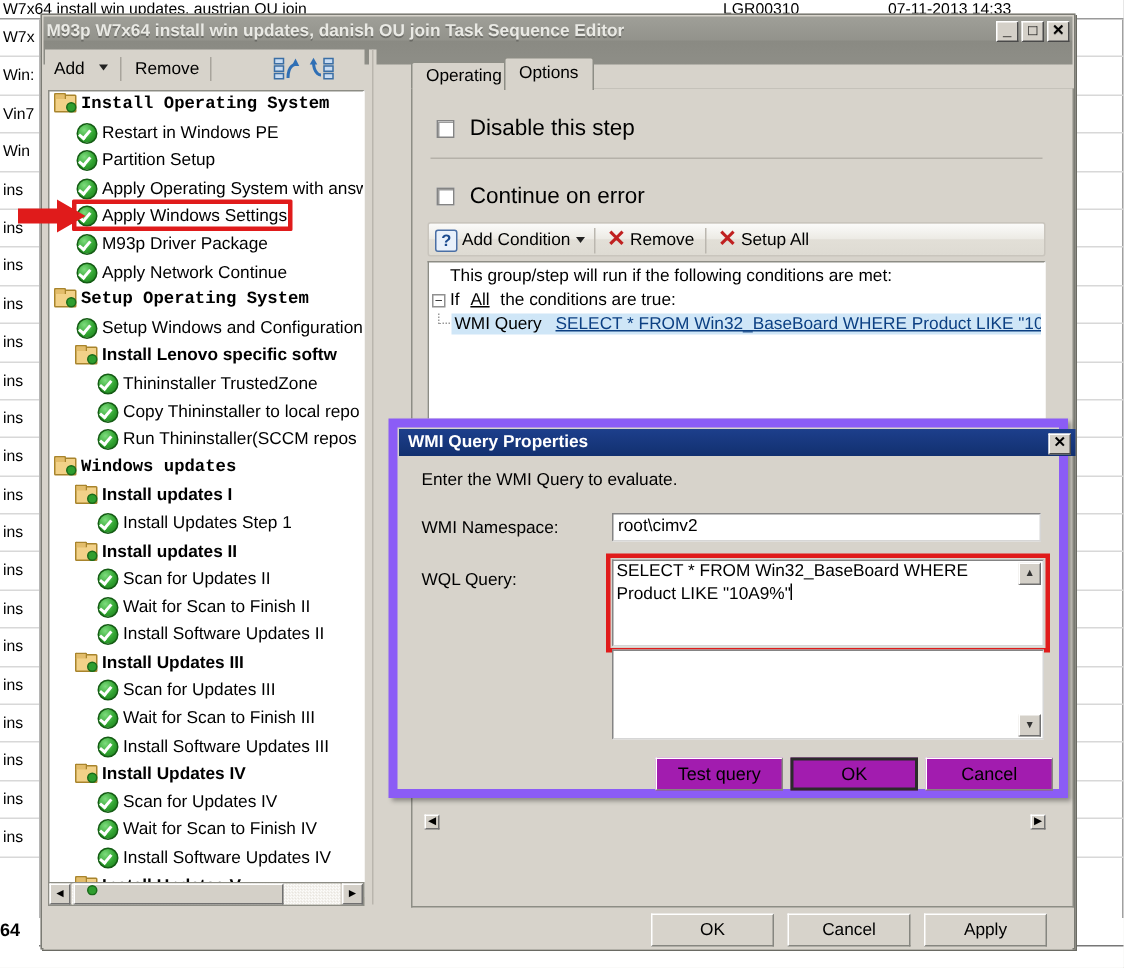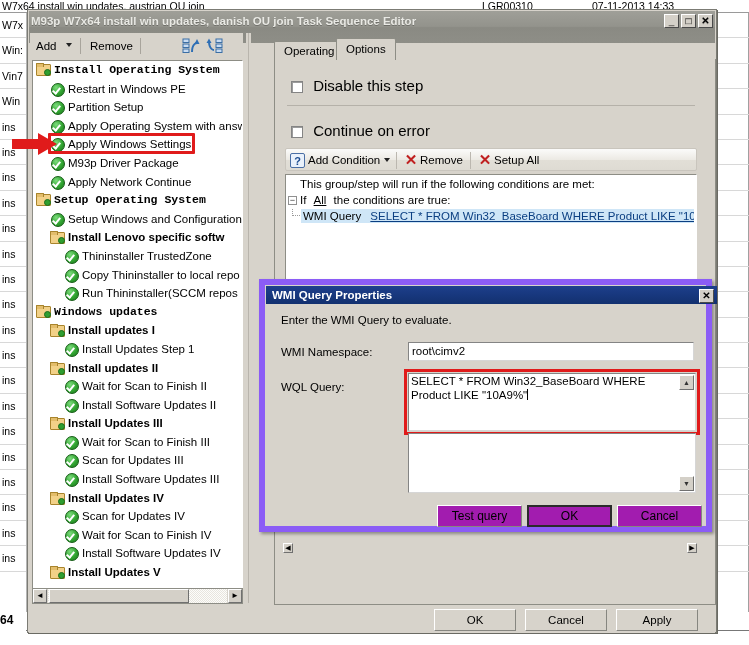--- a/index.html
+++ b/index.html
@@ -412,25 +412,26 @@
         <div class="tree-row ind1 grp"><span class="ico folder"><span class="badge"></span></span><span>Setup Operating System</span></div>
         <div class="tree-row ind2"><span class="ico check"></span><span>Setup Windows and Configuration</span></div>
         <div class="tree-row ind2 grp"><span class="ico folder"><span class="badge"></span></span><span>Install Lenovo specific softw</span></div>
         <div class="tree-row ind3"><span class="ico check"></span><span>Thininstaller TrustedZone</span></div>
         <div class="tree-row ind3"><span class="ico check"></span><span>Copy Thininstaller to local repo</span></div>
         <div class="tree-row ind3"><span class="ico check"></span><span>Run Thininstaller(SCCM repos</span></div>
         <div class="tree-row ind1 grp"><span class="ico folder"><span class="badge"></span></span><span>Windows updates</span></div>
         <div class="tree-row ind2 grp"><span class="ico folder"><span class="badge"></span></span><span>Install updates I</span></div>
         <div class="tree-row ind3"><span class="ico check"></span><span>Install Updates Step 1</span></div>
         <div class="tree-row ind2 grp"><span class="ico folder"><span class="badge"></span></span><span>Install updates II</span></div>
+        <div class="tree-row ind3"><span class="ico check"></span><span>Scan for Updates II</span></div>
         <div class="tree-row ind3"><span class="ico check"></span><span>Wait for Scan to Finish II</span></div>
         <div class="tree-row ind3"><span class="ico check"></span><span>Install Software Updates II</span></div>
         <div class="tree-row ind2 grp"><span class="ico folder"><span class="badge"></span></span><span>Install Updates III</span></div>
+        <div class="tree-row ind3"><span class="ico check"></span><span>Scan for Updates III</span></div>
         <div class="tree-row ind3"><span class="ico check"></span><span>Wait for Scan to Finish III</span></div>
-        <div class="tree-row ind3"><span class="ico check"></span><span>Scan for Updates III</span></div>
         <div class="tree-row ind3"><span class="ico check"></span><span>Install Software Updates III</span></div>
         <div class="tree-row ind2 grp"><span class="ico folder"><span class="badge"></span></span><span>Install Updates IV</span></div>
         <div class="tree-row ind3"><span class="ico check"></span><span>Scan for Updates IV</span></div>
         <div class="tree-row ind3"><span class="ico check"></span><span>Wait for Scan to Finish IV</span></div>
         <div class="tree-row ind3"><span class="ico check"></span><span>Install Software Updates IV</span></div>
         <div class="tree-row ind2 grp"><span class="ico folder"><span class="badge"></span></span><span>Install Updates V</span></div>
       </div>
   </div>
 
   <div id="tree-hscroll">

